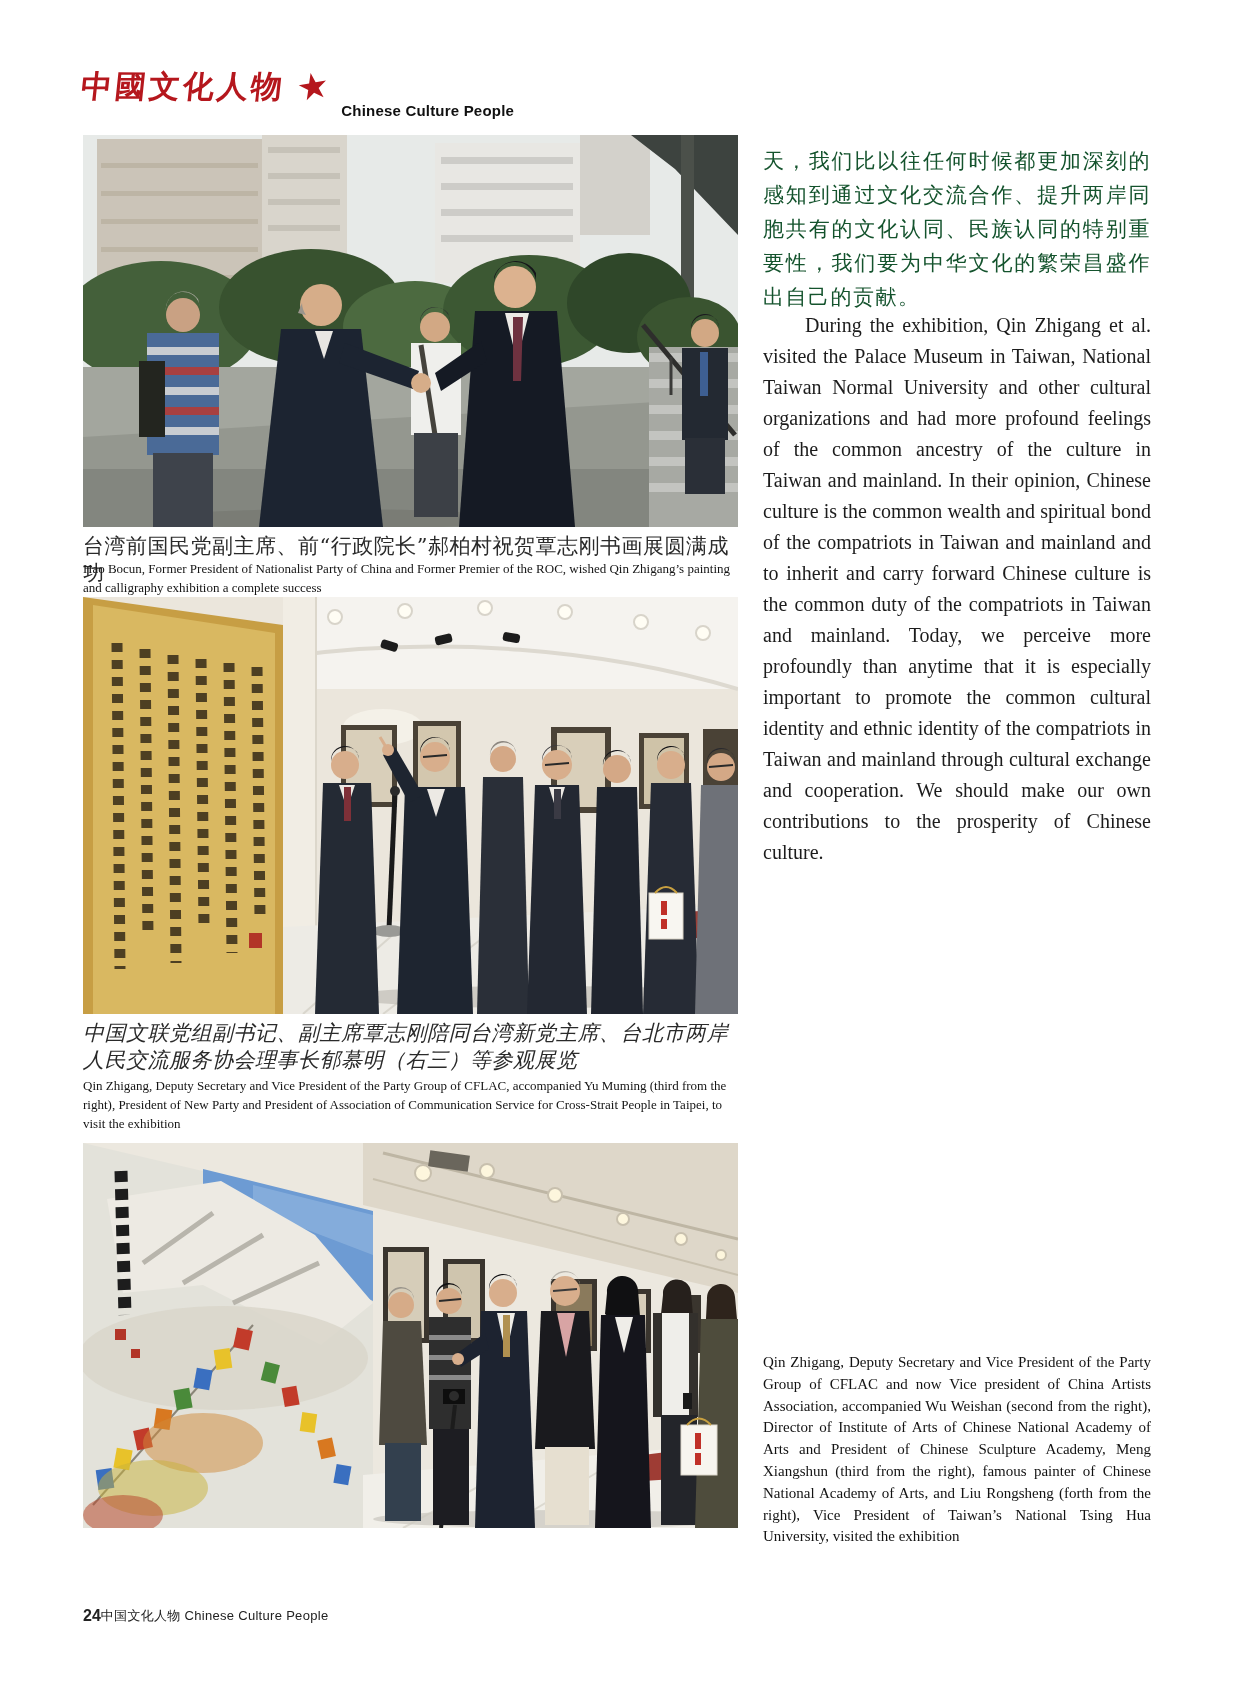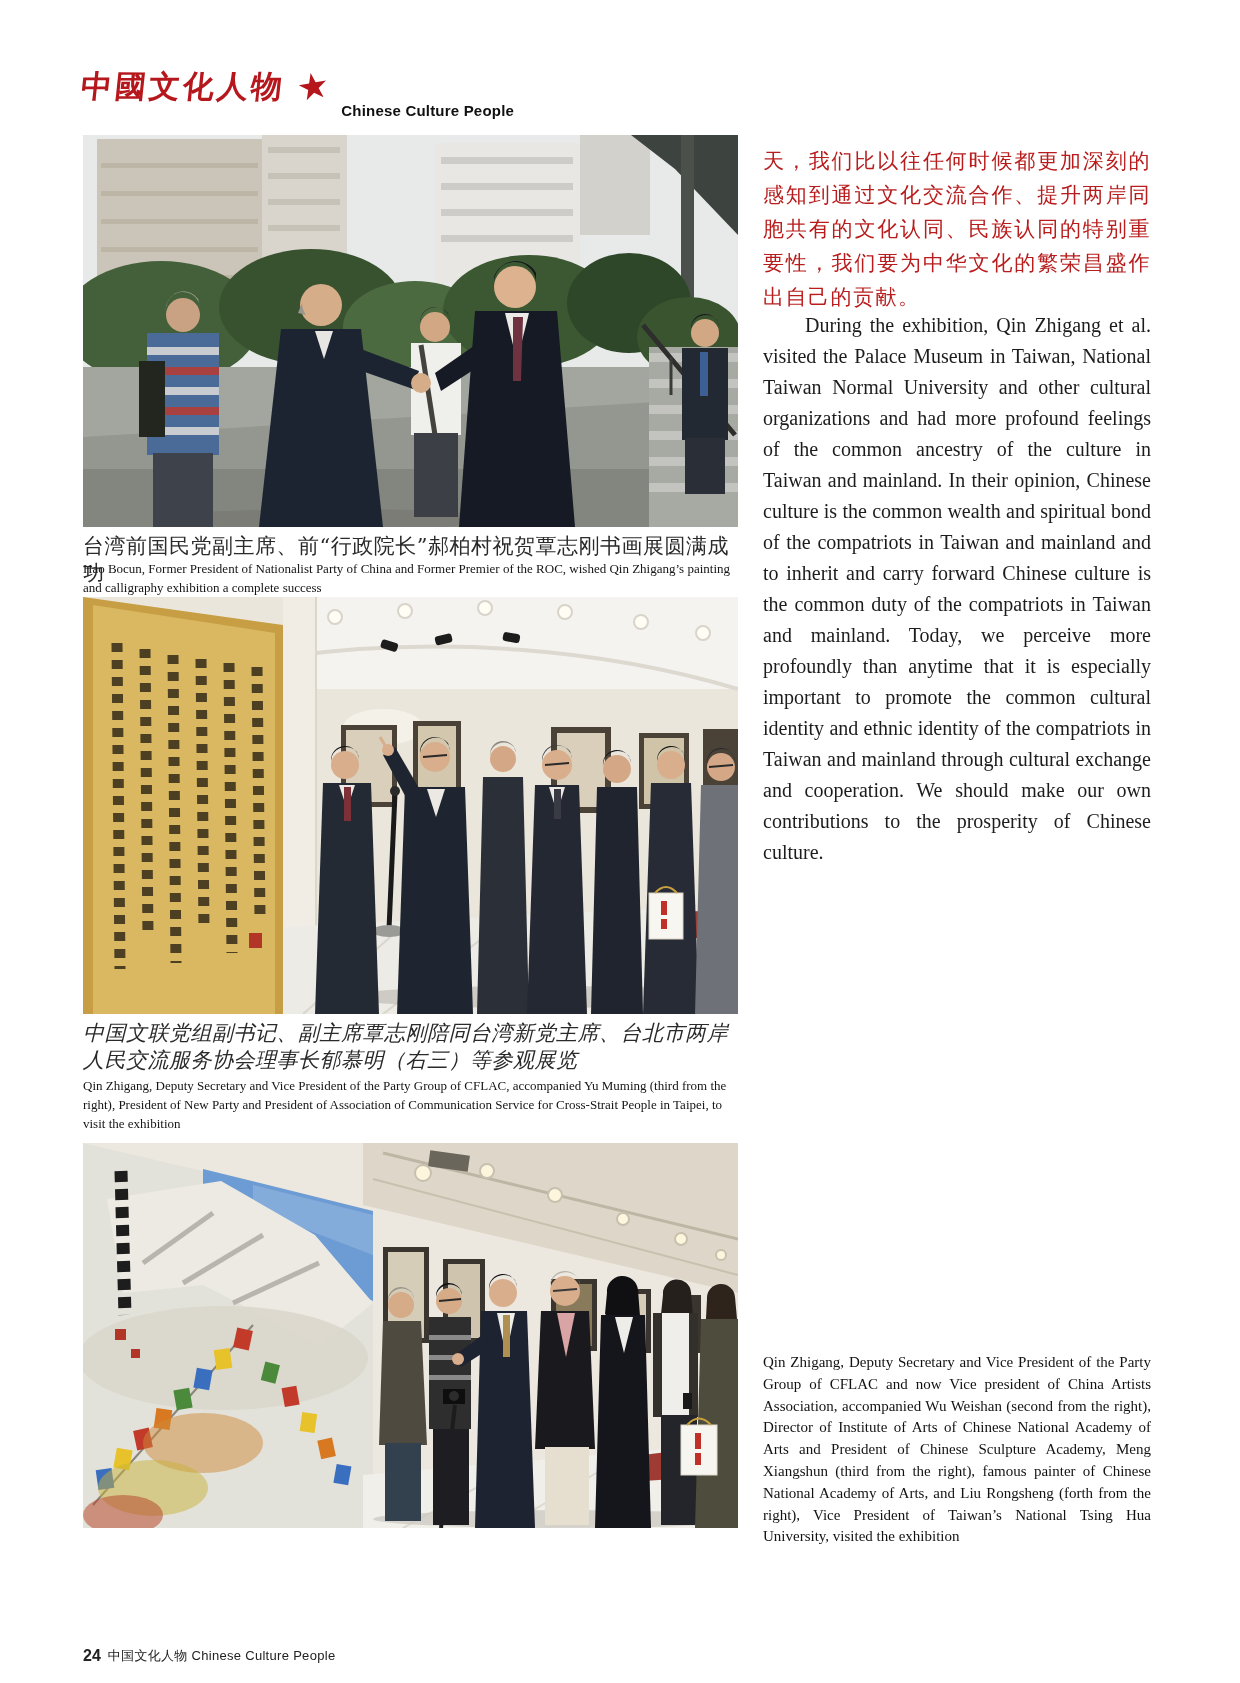--- a/index.html
+++ b/index.html
@@ -27,36 +27,36 @@
   .capen{ position:absolute; left:83px; width:655px; font-family:"Liberation Serif", serif;
           font-size:13px; line-height:19px; color:#141414; }
   #cap1zh{ top:533px; }
   #cap1en{ top:559px; }
   #cap2zh{ top:1020px;font-style:italic; }
   #cap2en{ top:1076px; }
 
   
   .rc{ position:absolute; left:763px; width:388px; }
   .zhbody{ font-family:"DejaVu Serif", serif; font-size:21px; line-height:34px; letter-spacing:1.5px;
-           color:#b91c1c; text-align:justify; }
+           color:#14532d; text-align:justify; }
   .enbody{ font-family:"Liberation Serif", serif; font-size:20px; line-height:31px; color:#1c1c1c;
            text-align:justify; text-indent:42px; }
   #rp-zh1{ top:144px; }
   #rp-en{ top:310px; }
   #rp-zh2{ top:893px; text-indent:44px; }
   .rcapzh{ font-family:"DejaVu Serif", serif; font-size:19px; line-height:28.5px; letter-spacing:1.5px;
            color:#242424; text-align:justify; }
   #rcap-zh{ top:1196px; }
   .rcapen{ font-family:"Liberation Serif", serif; font-size:15px; line-height:21.8px; color:#121212;
            text-align:justify; }
   #rcap-en{ top:1352px; }
 
   
-  .footer{ position:absolute; left:83px; top:1607px; display:flex; align-items:flex-end; gap:7px;
-           color:#222;margin-top:40px; }
+  .footer{ position:absolute; left:83px; top:1607px; display:flex; align-items:flex-end; gap:0;
+           color:#222; }
   .pagenum{ font-weight:bold; font-size:16px; }
   .foottext{ font-size:13px; letter-spacing:.3px; }
 </style>
 </head>
 <body>
 
 <div class="page">
 
   <div class="header">
     <span class="logo-zh">中國文化人物</span>

